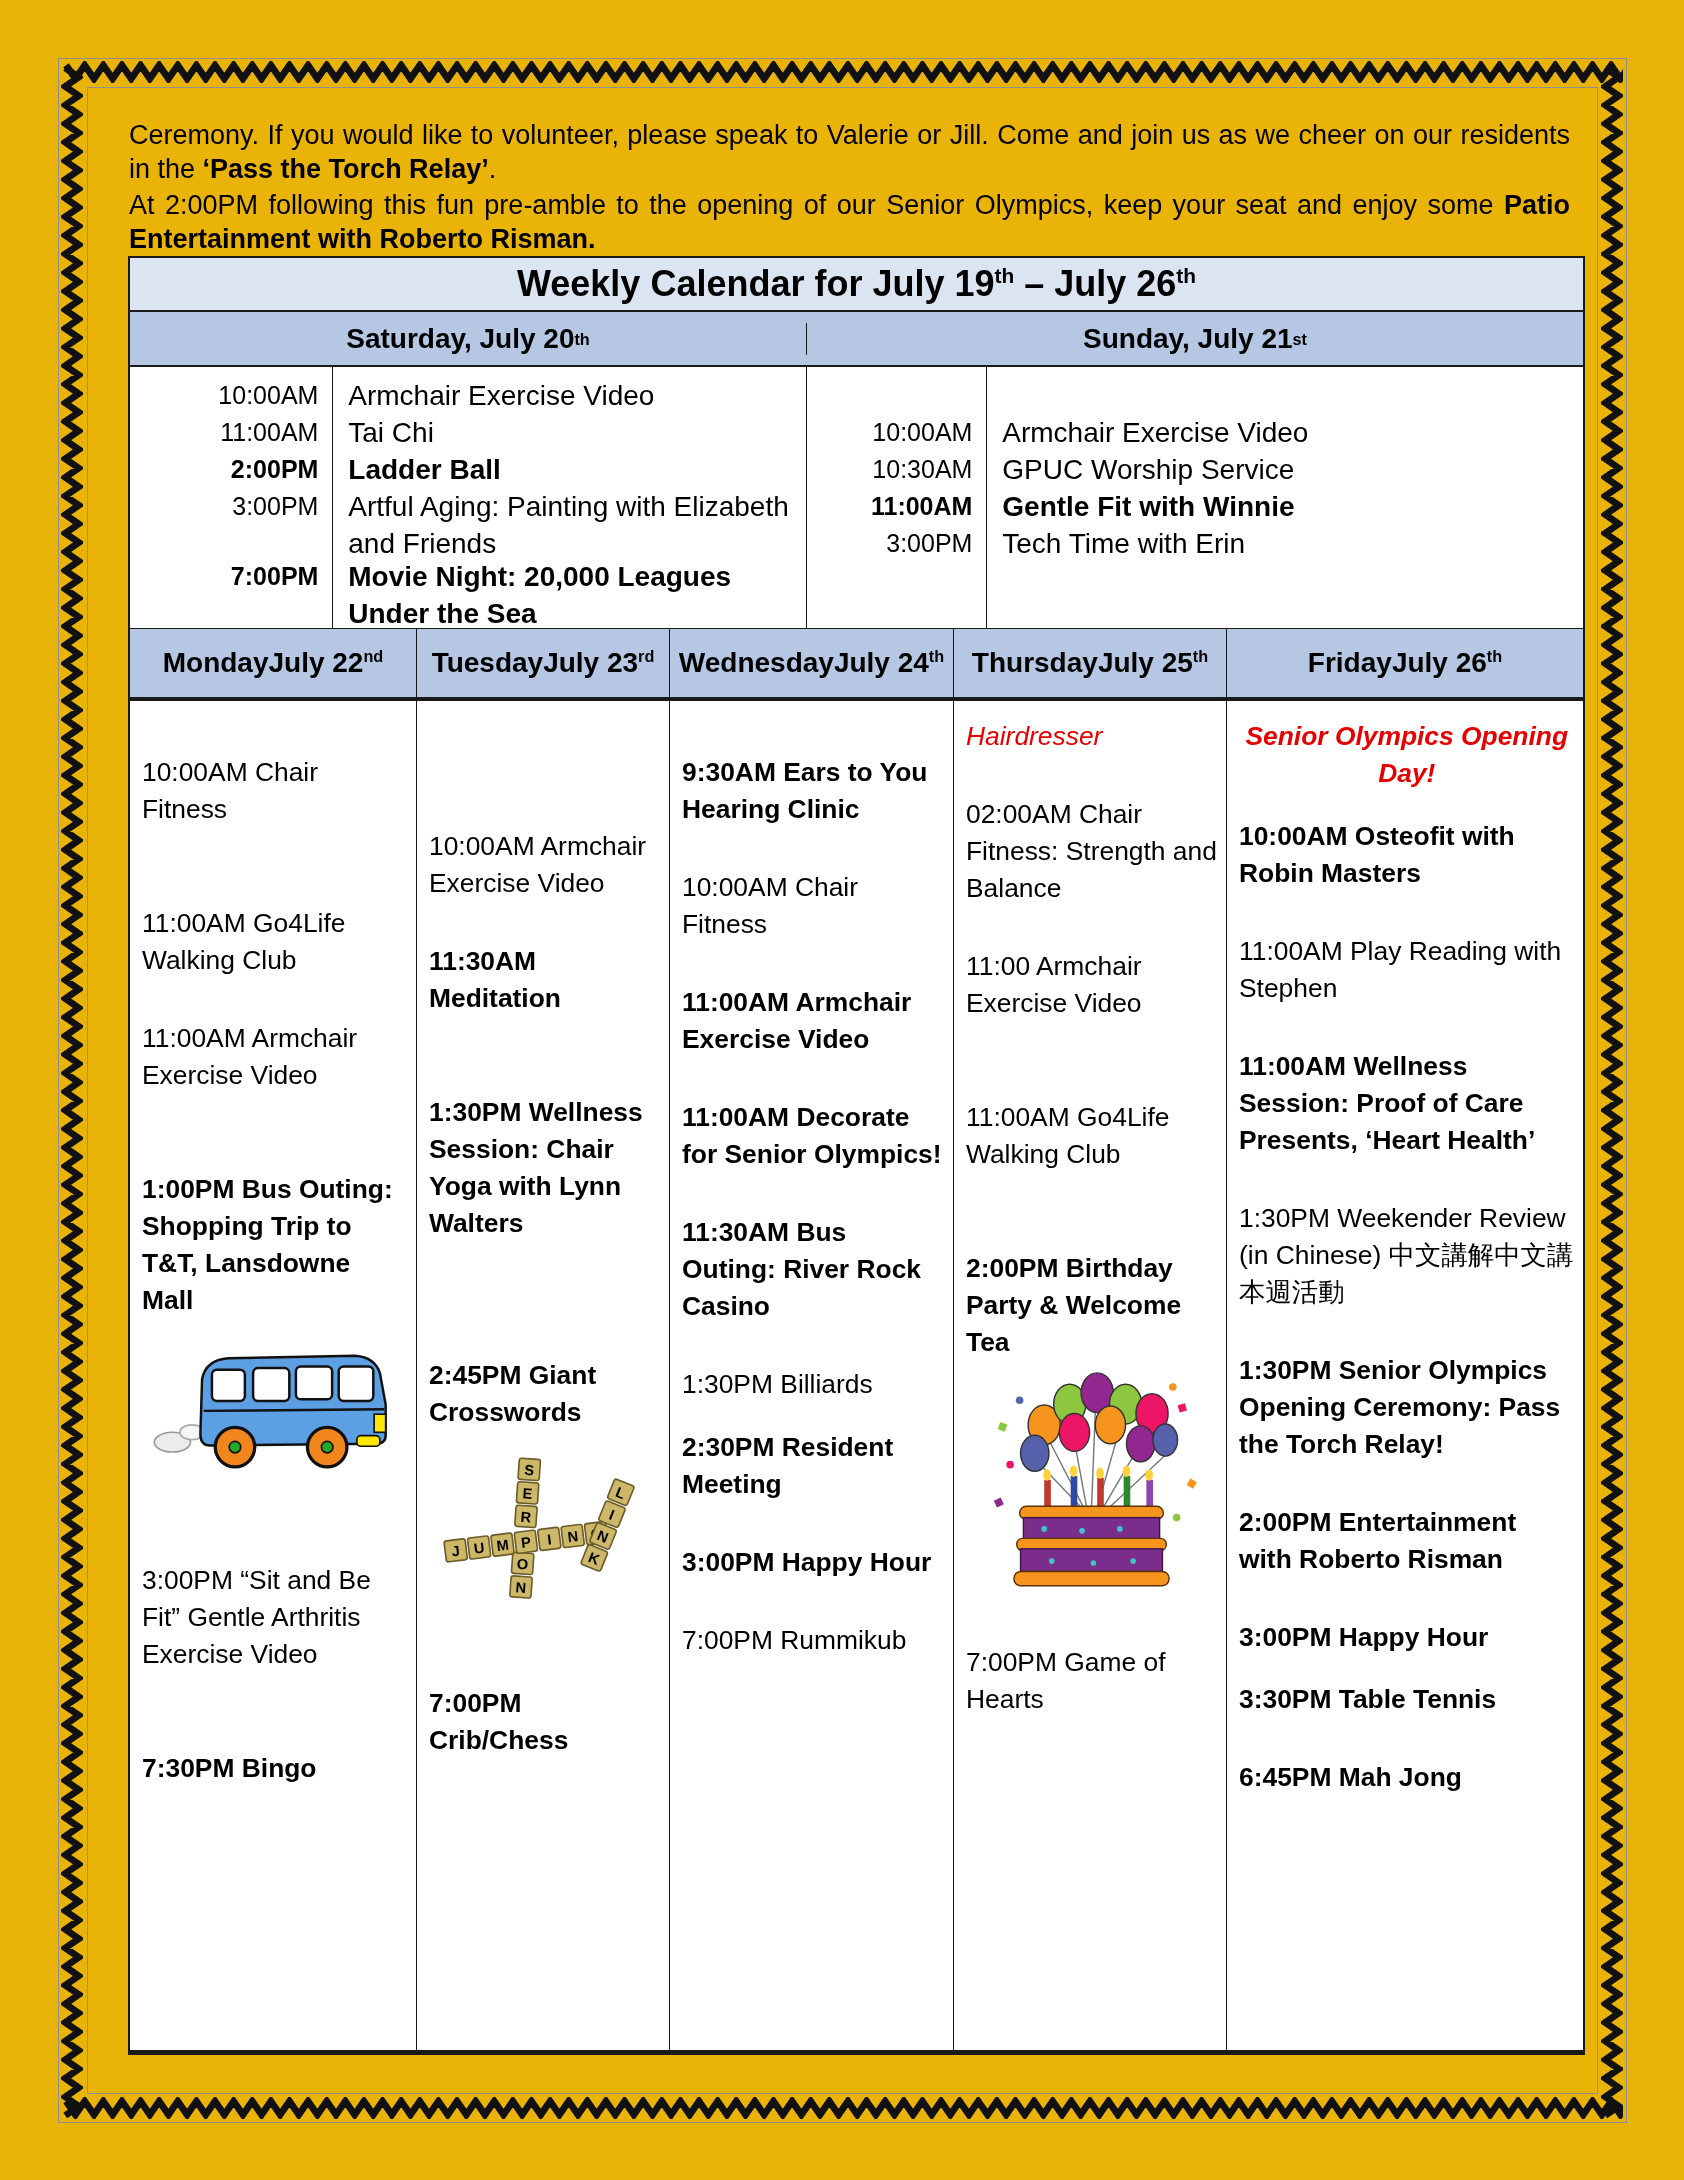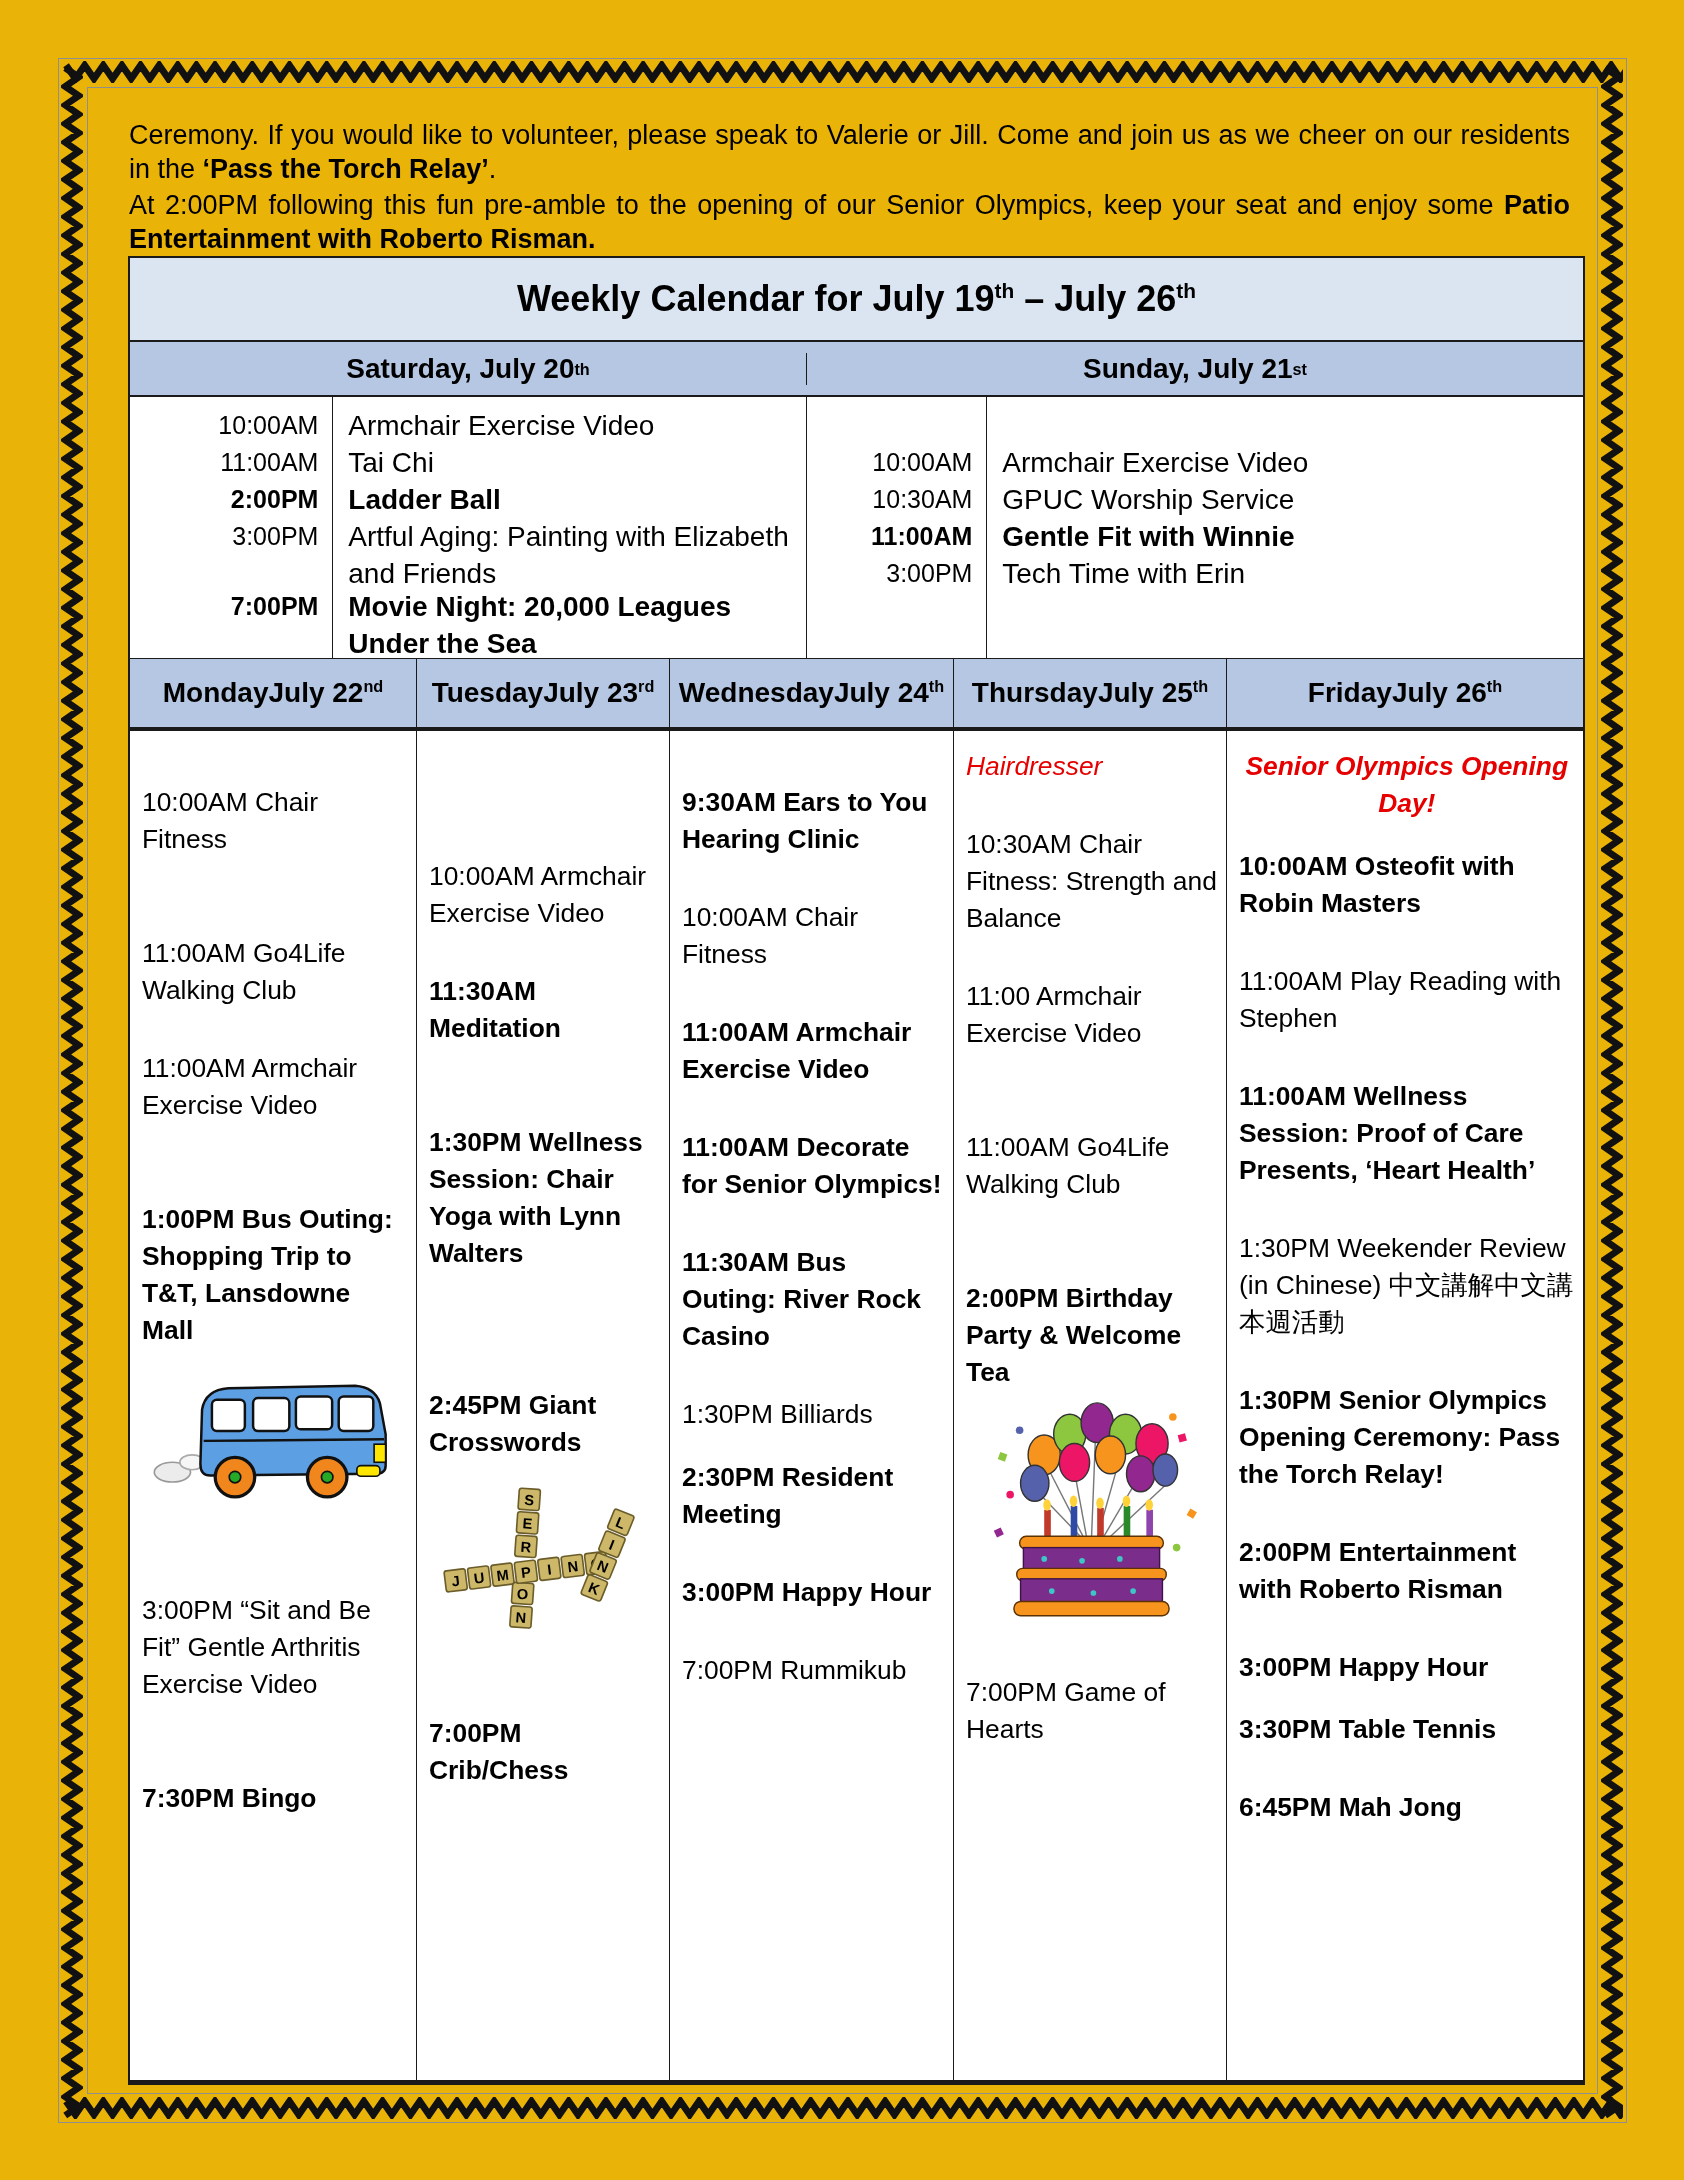--- a/index.html
+++ b/index.html
@@ -21,21 +21,21 @@
   #intro { position:absolute; left:129px; top:118px; width:1441px;
            font-size:27px; line-height:34px; text-align:justify; }
   #intro p { margin:0 0 1.7px 0; }
   #intro b { font-weight:bold; }
 
   
   #cal { position:absolute; left:128px; top:256px; width:1457px;
          border:2.6px solid #1a1a1a; border-bottom-width:5.1px; background:#fff; }
   sup { font-size:58%; vertical-align:super; line-height:0; }
 
-  .cal-title { height:84px; background:var(--title-bg,#dbe5f1);
+  .cal-title { height:54px; background:var(--title-bg,#dbe5f1);
                display:flex; align-items:center; justify-content:center;
                font-weight:bold; font-size:36px; border-bottom:2.6px solid #1a1a1a; }
 
   .wkend-heads { display:flex; background:var(--day-bg,#b5c7e3); border-bottom:2.6px solid #1a1a1a; height:55px;align-items:center; }
   .wkend-head  { display:flex; align-items:center; justify-content:center; font-weight:bold; font-size:28px; }
   .wkend-head.sat { width:677px; border-right:1.7px solid #1a1a1a; }
   .wkend-head.sun { flex:1; }
 
   .wkend-body { display:flex; height:262px; border-bottom:1.7px solid #1a1a1a; }
   .wkend-cell { height:100%; }
@@ -251,21 +251,21 @@
           <div class="item bold g2">11:00AM Armchair Exercise Video</div>
           <div class="item bold g2">11:00AM Decorate for Senior Olympics!</div>
           <div class="item bold g2">11:30AM Bus Outing: River Rock Casino</div>
           <div class="item g2">1:30PM Billiards</div>
           <div class="item bold g1">2:30PM Resident Meeting</div>
           <div class="item bold g2">3:00PM Happy Hour</div>
           <div class="item g2">7:00PM Rummikub</div>
         </div>
         <div class="wd-col c3">
           <div class="item red-italic g0">Hairdresser</div>
-          <div class="item g2">10:30AM Chair Fitness: Strength and Balance</div>
+          <div class="item g2">02:00AM Chair Fitness: Strength and Balance</div>
           <div class="item g2">11:00 Armchair Exercise Video</div>
           <div class="item g3">11:00AM Go4Life Walking Club</div>
           <div class="item bold g3">2:00PM Birthday Party &amp; Welcome Tea</div>
           <div class="g0">
             <svg class="clip" viewBox="0 0 240 250" width="227" height="237">
     <g stroke="#777" stroke-width="1.5">
       <line x1="75" y1="78" x2="112" y2="150"></line>
                 <line x1="98" y1="58" x2="115" y2="150"></line>
       <line x1="124" y1="48" x2="120" y2="150"></line>
                 <line x1="152" y1="58" x2="126" y2="150"></line>

